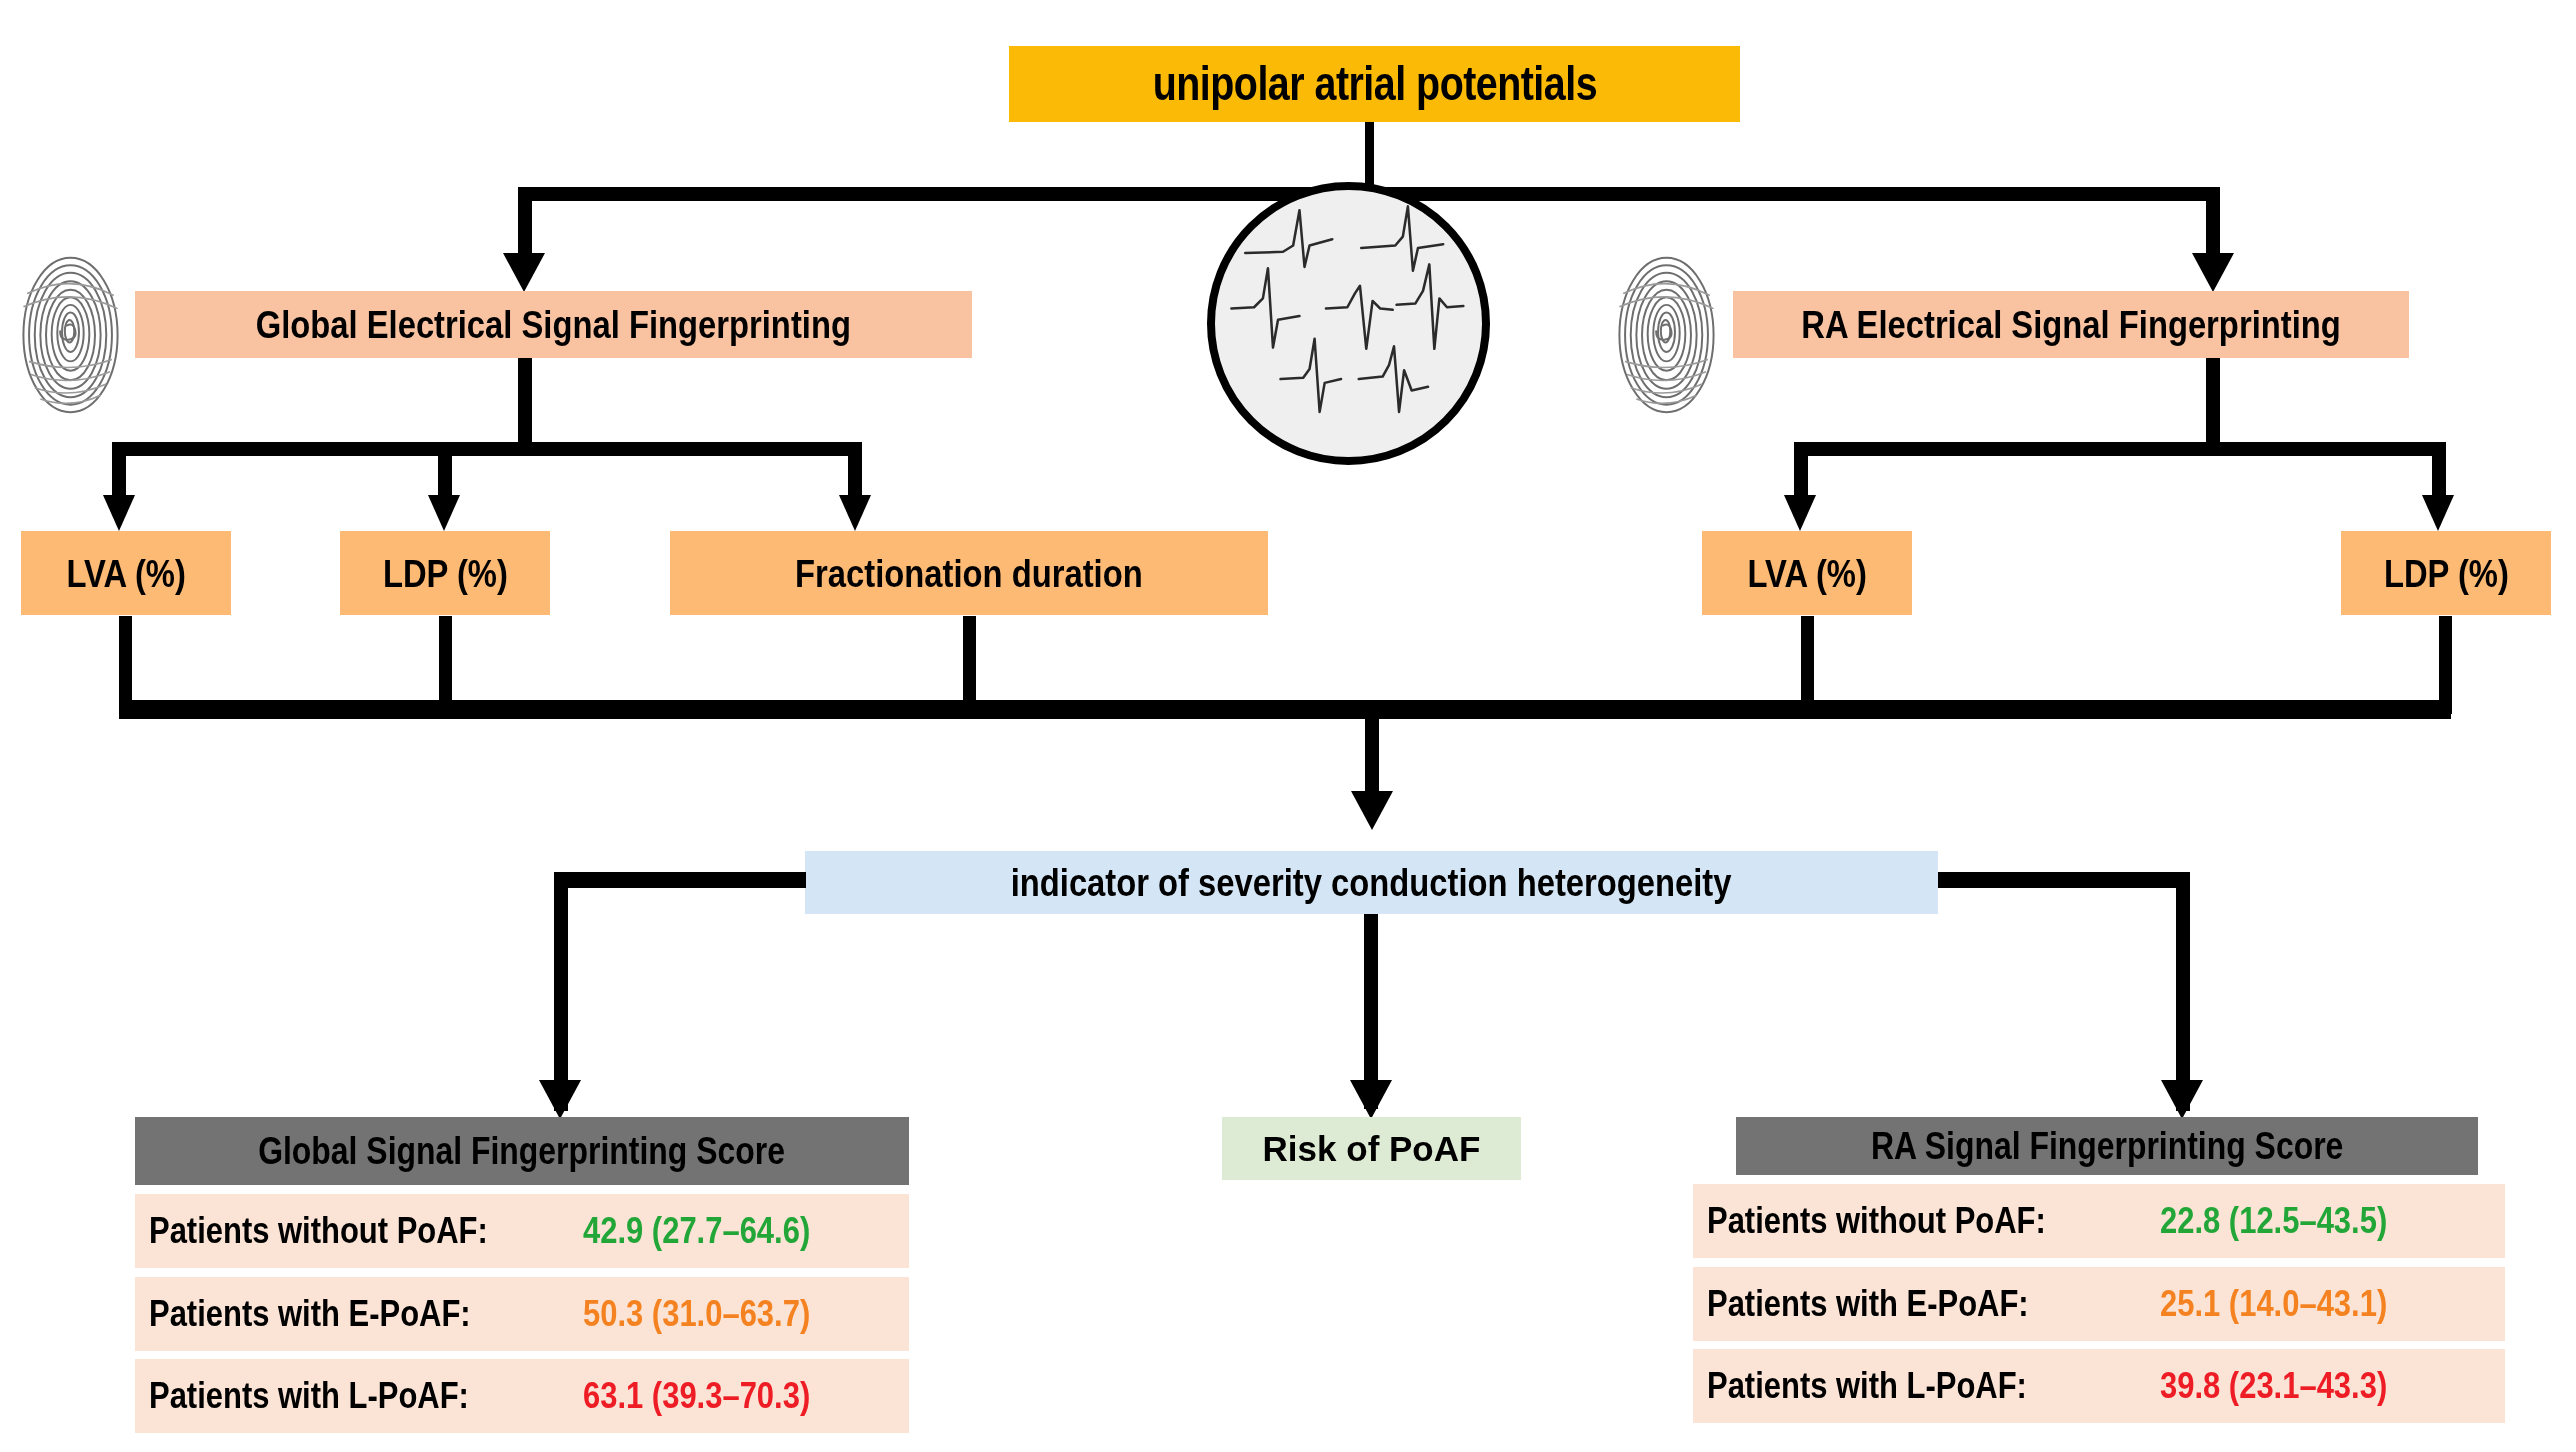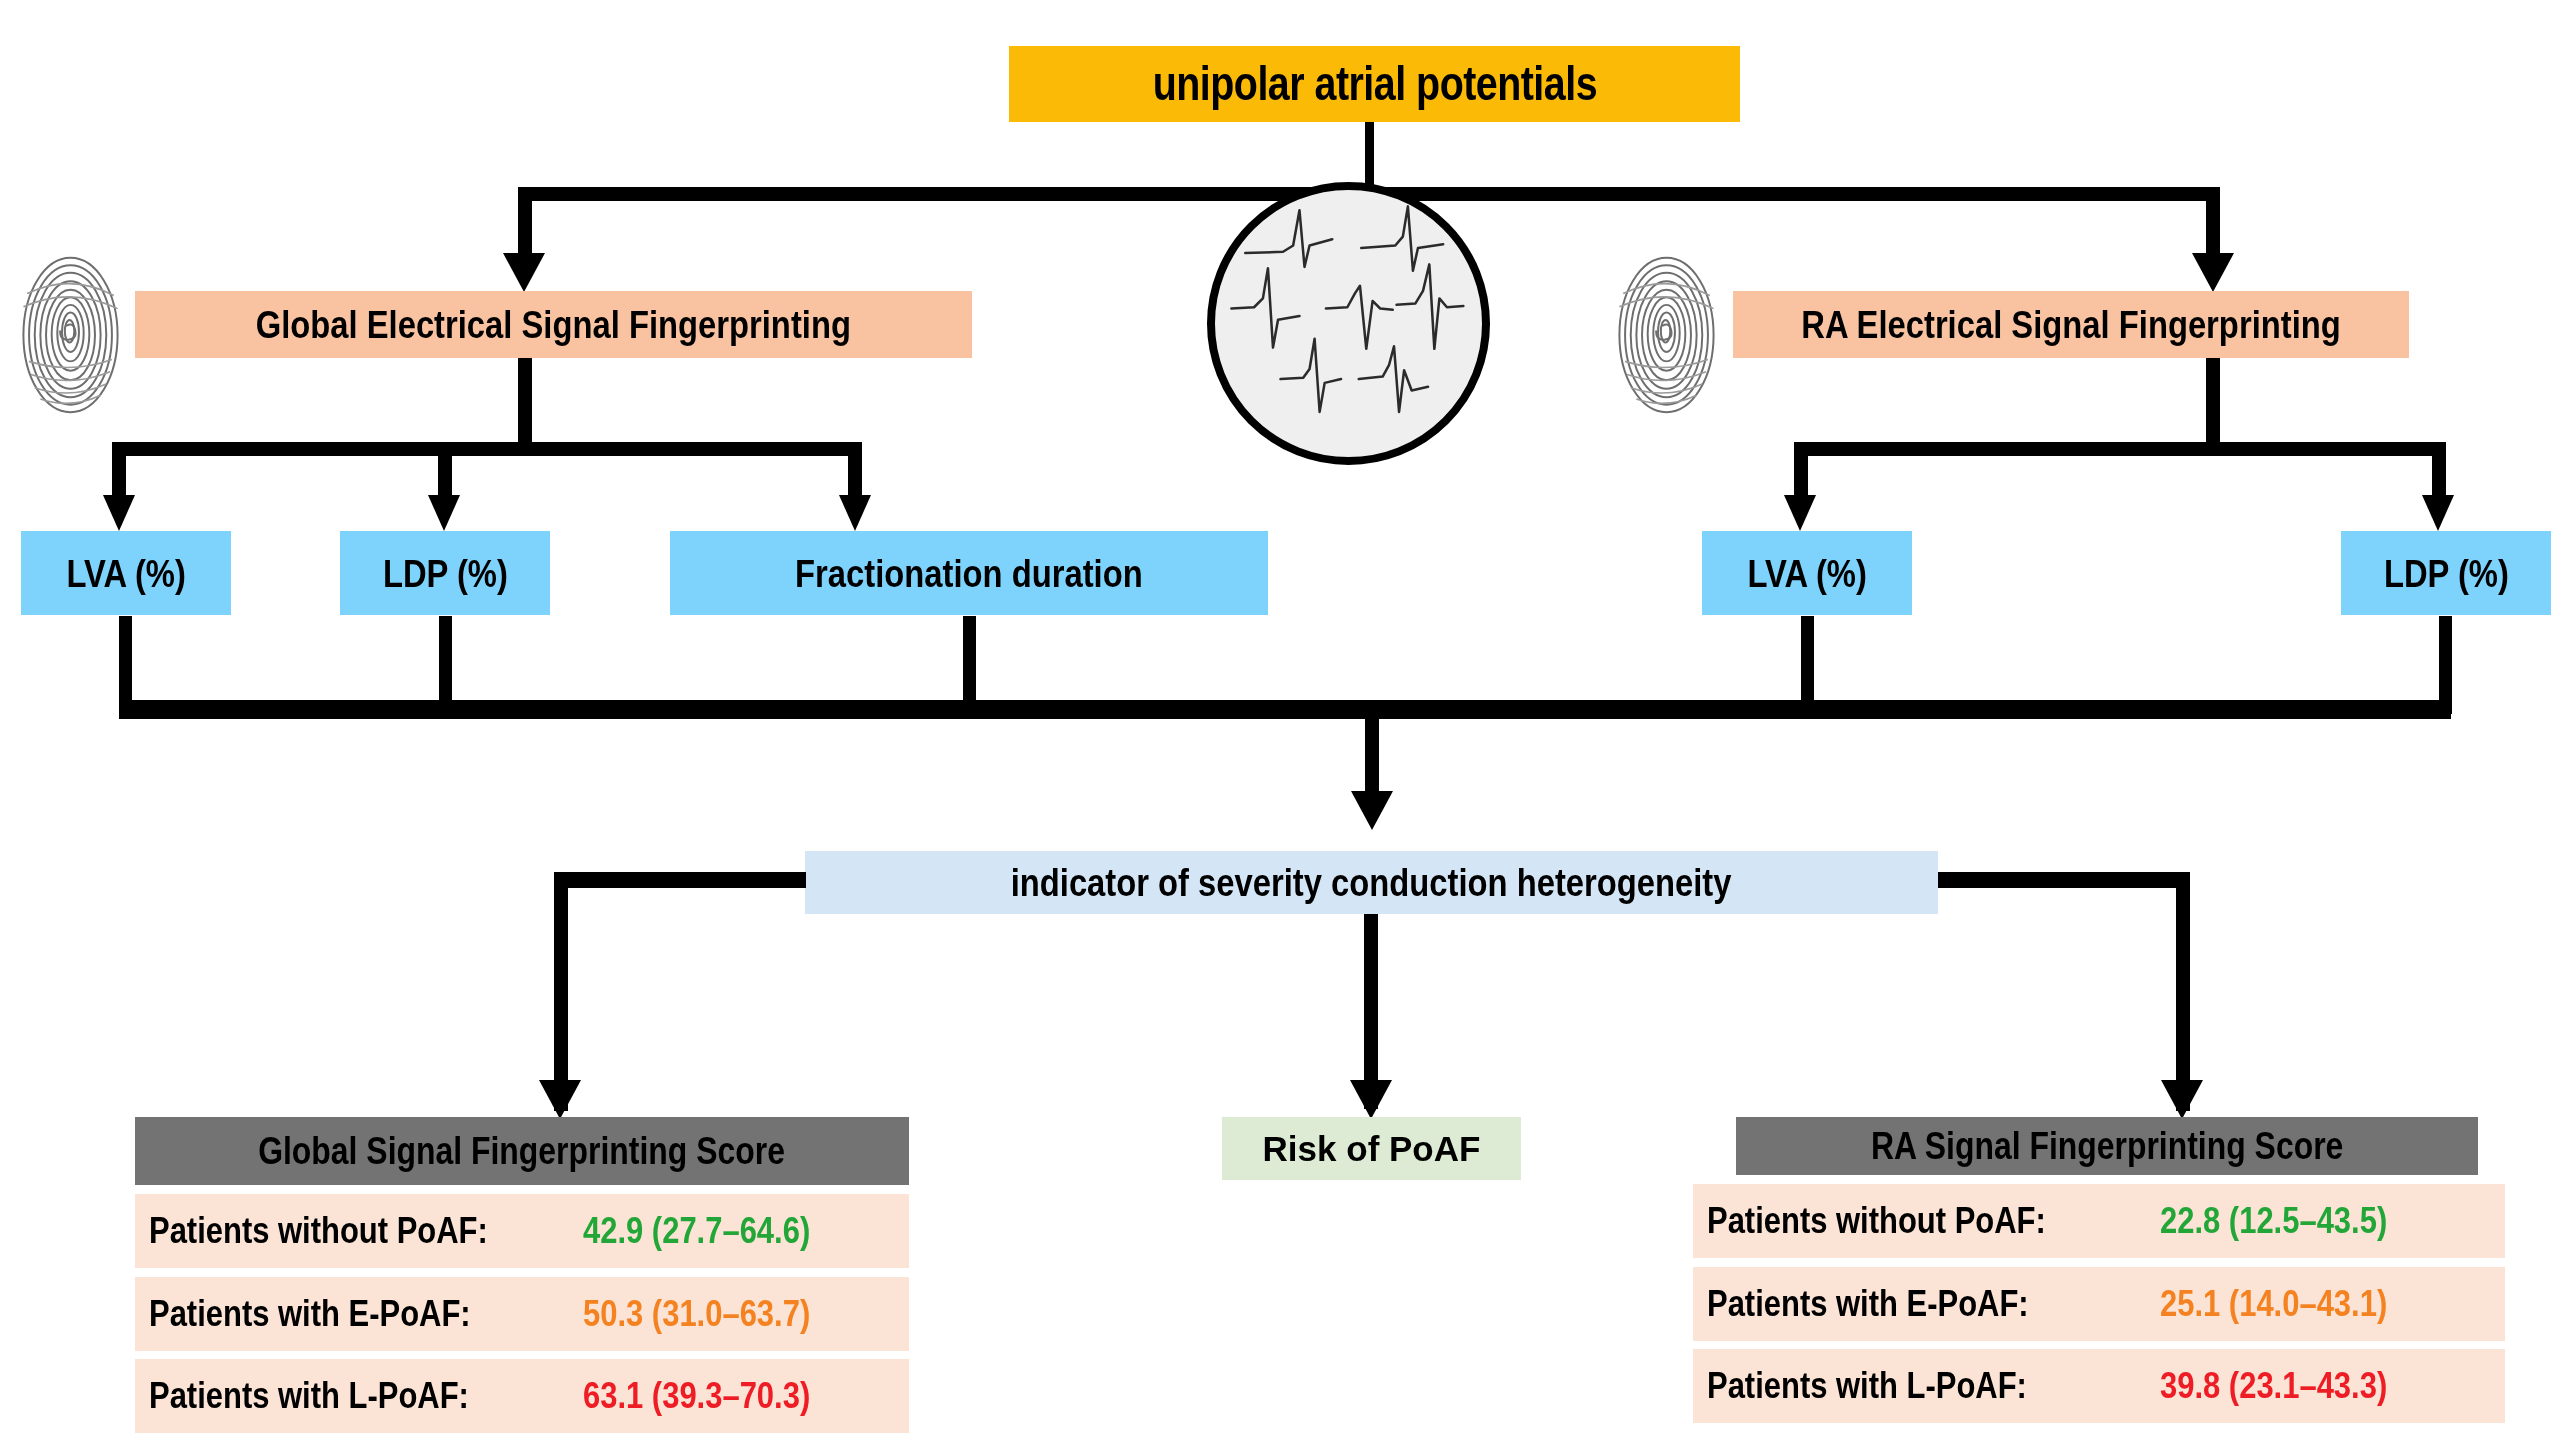--- a/index.html
+++ b/index.html
@@ -14,21 +14,21 @@
   #title-box{left:1009px;top:10px;width:731px;height:76px;background:#FBBA06;}
   #title-box span{font-size:48px;letter-spacing:-0.6px;display:inline-block;transform:scaleX(.82);}
 
   
   .fp-box{background:#F9C3A1;}
   #gesf-box{left:135px;top:255px;width:837px;height:67px;}
   #rasf-box{left:1733px;top:255px;width:676px;height:67px;}
   .fp-box span{font-size:39px;display:inline-block;transform:scaleX(.84);}
 
   
-  .metric{background:#7dd3fc;}
+  .metric{background:#fdba74;}
   #m-lva-l{left:21px;top:495px;width:210px;height:84px;}
   #m-ldp-l{left:340px;top:495px;width:210px;height:84px;}
   #m-frac-l{left:670px;top:495px;width:598px;height:84px;text-align:center;}
   #m-lva-r{left:1702px;top:495px;width:210px;height:84px;}
   #m-ldp-r{left:2341px;top:495px;width:210px;height:84px;}
   .metric span{font-size:39px;display:inline-block;transform:scaleX(.84);}
 
   
   #indicator-box{left:805px;top:815px;width:1133px;height:63px;background:#D4E6F5;}
   #indicator-box span{font-size:39px;display:inline-block;transform:scaleX(.84);}

